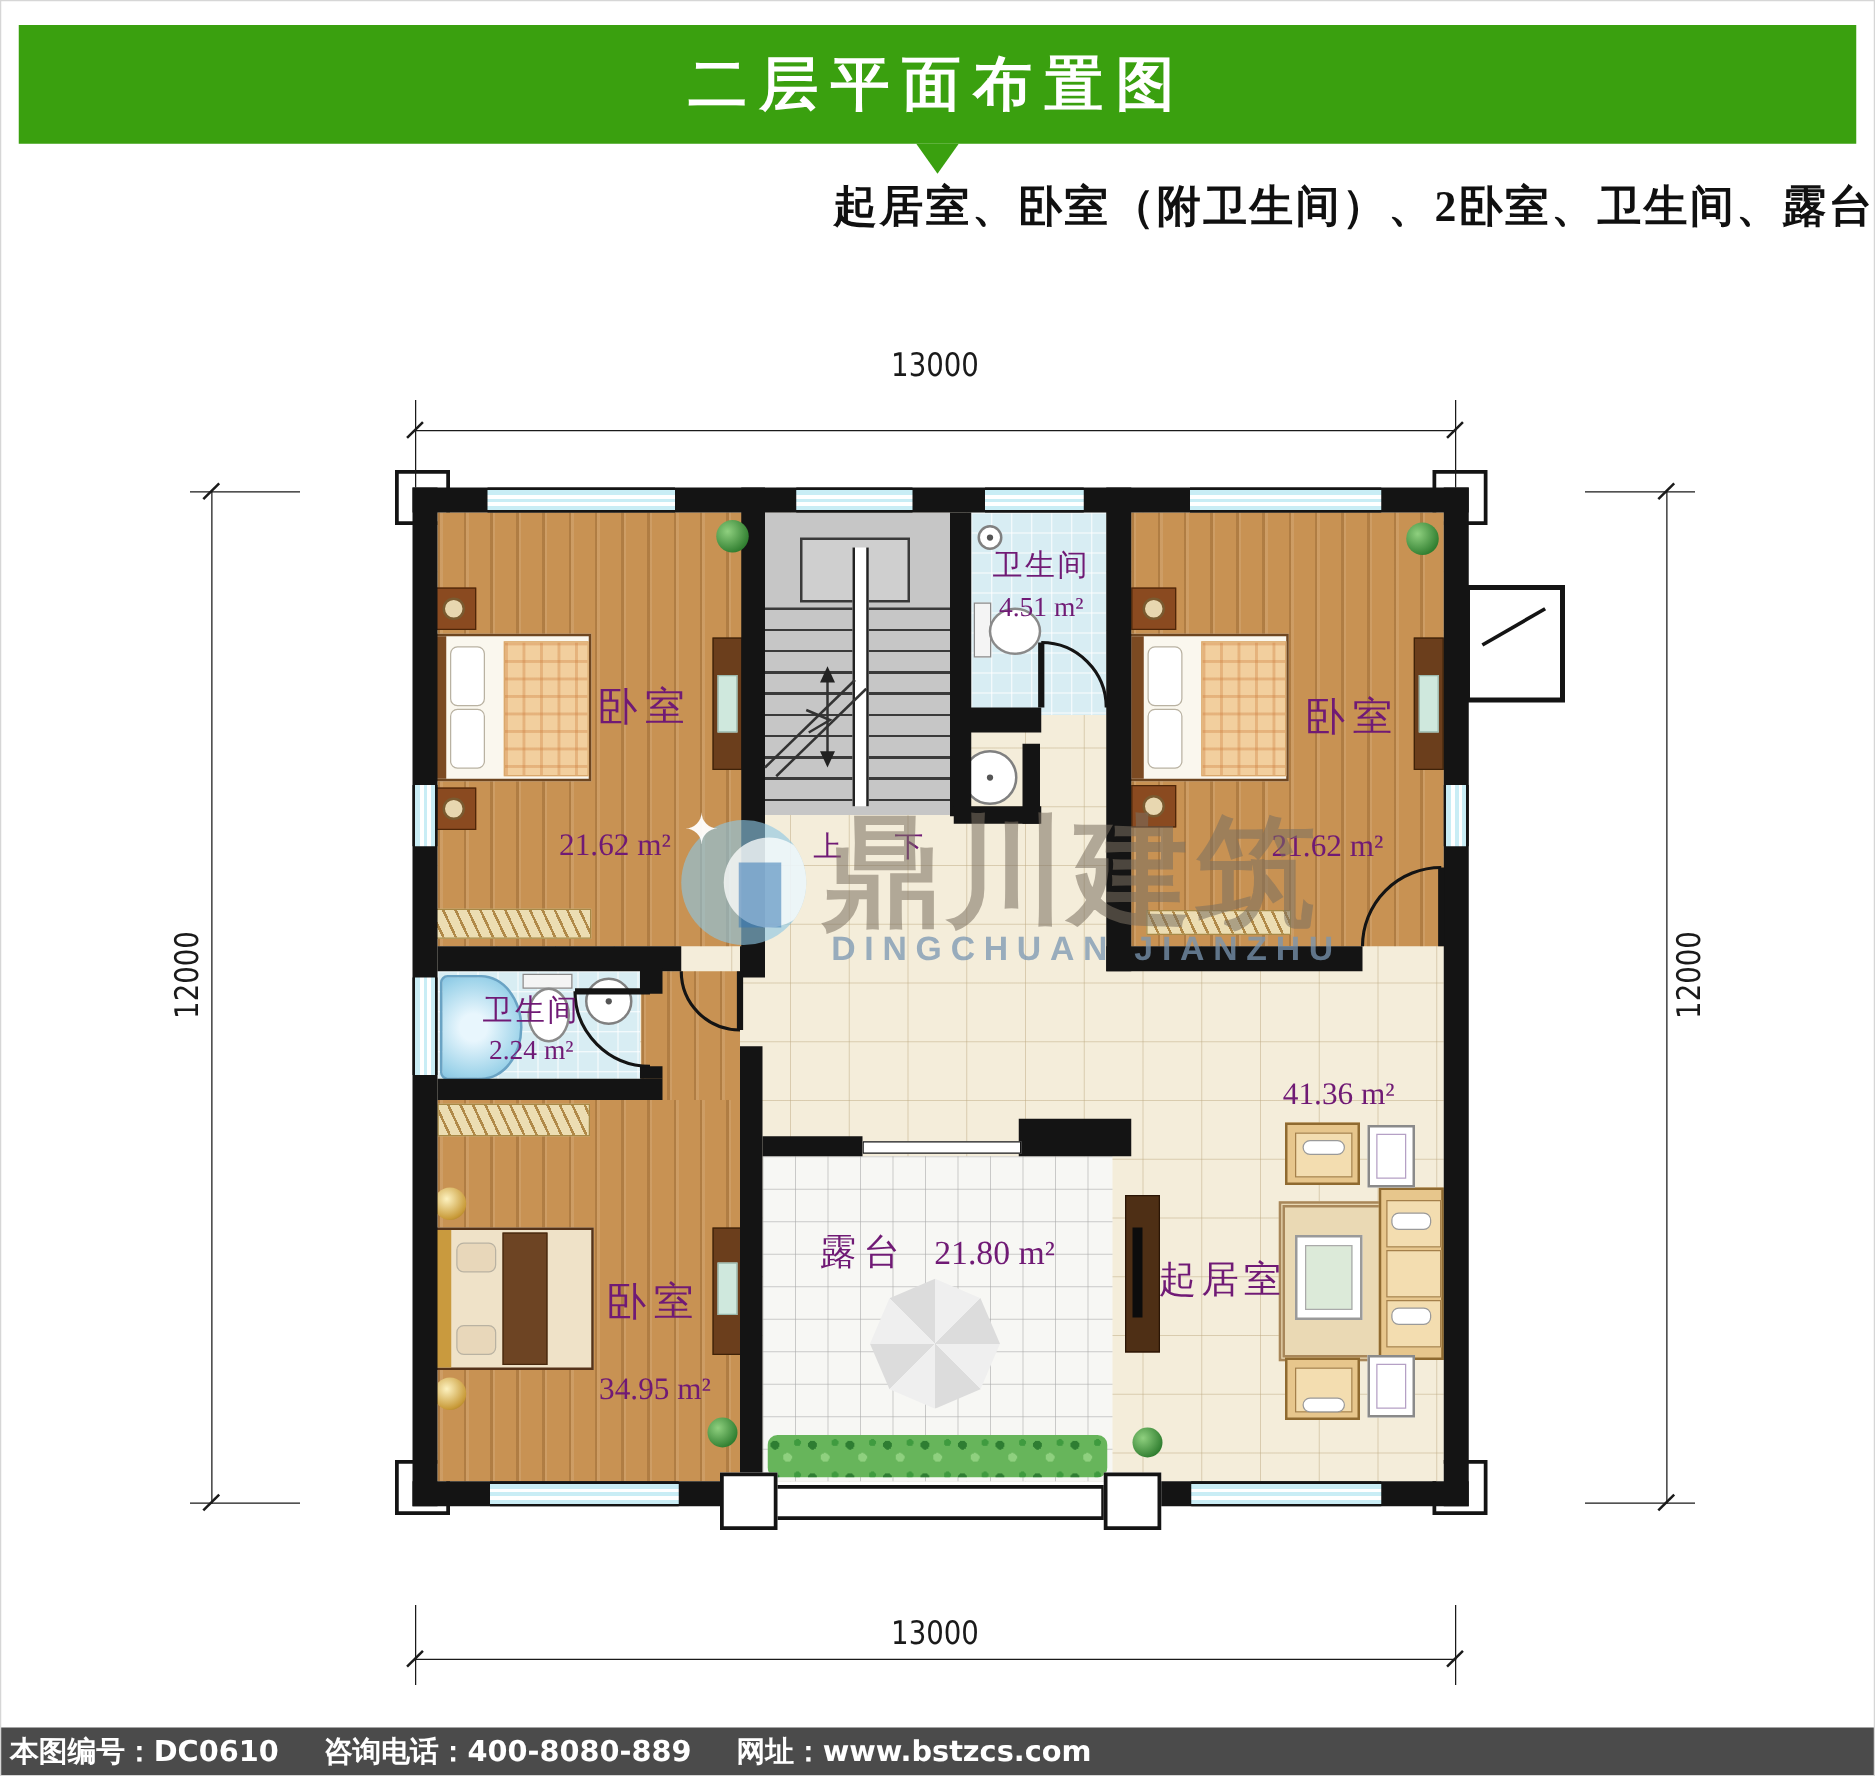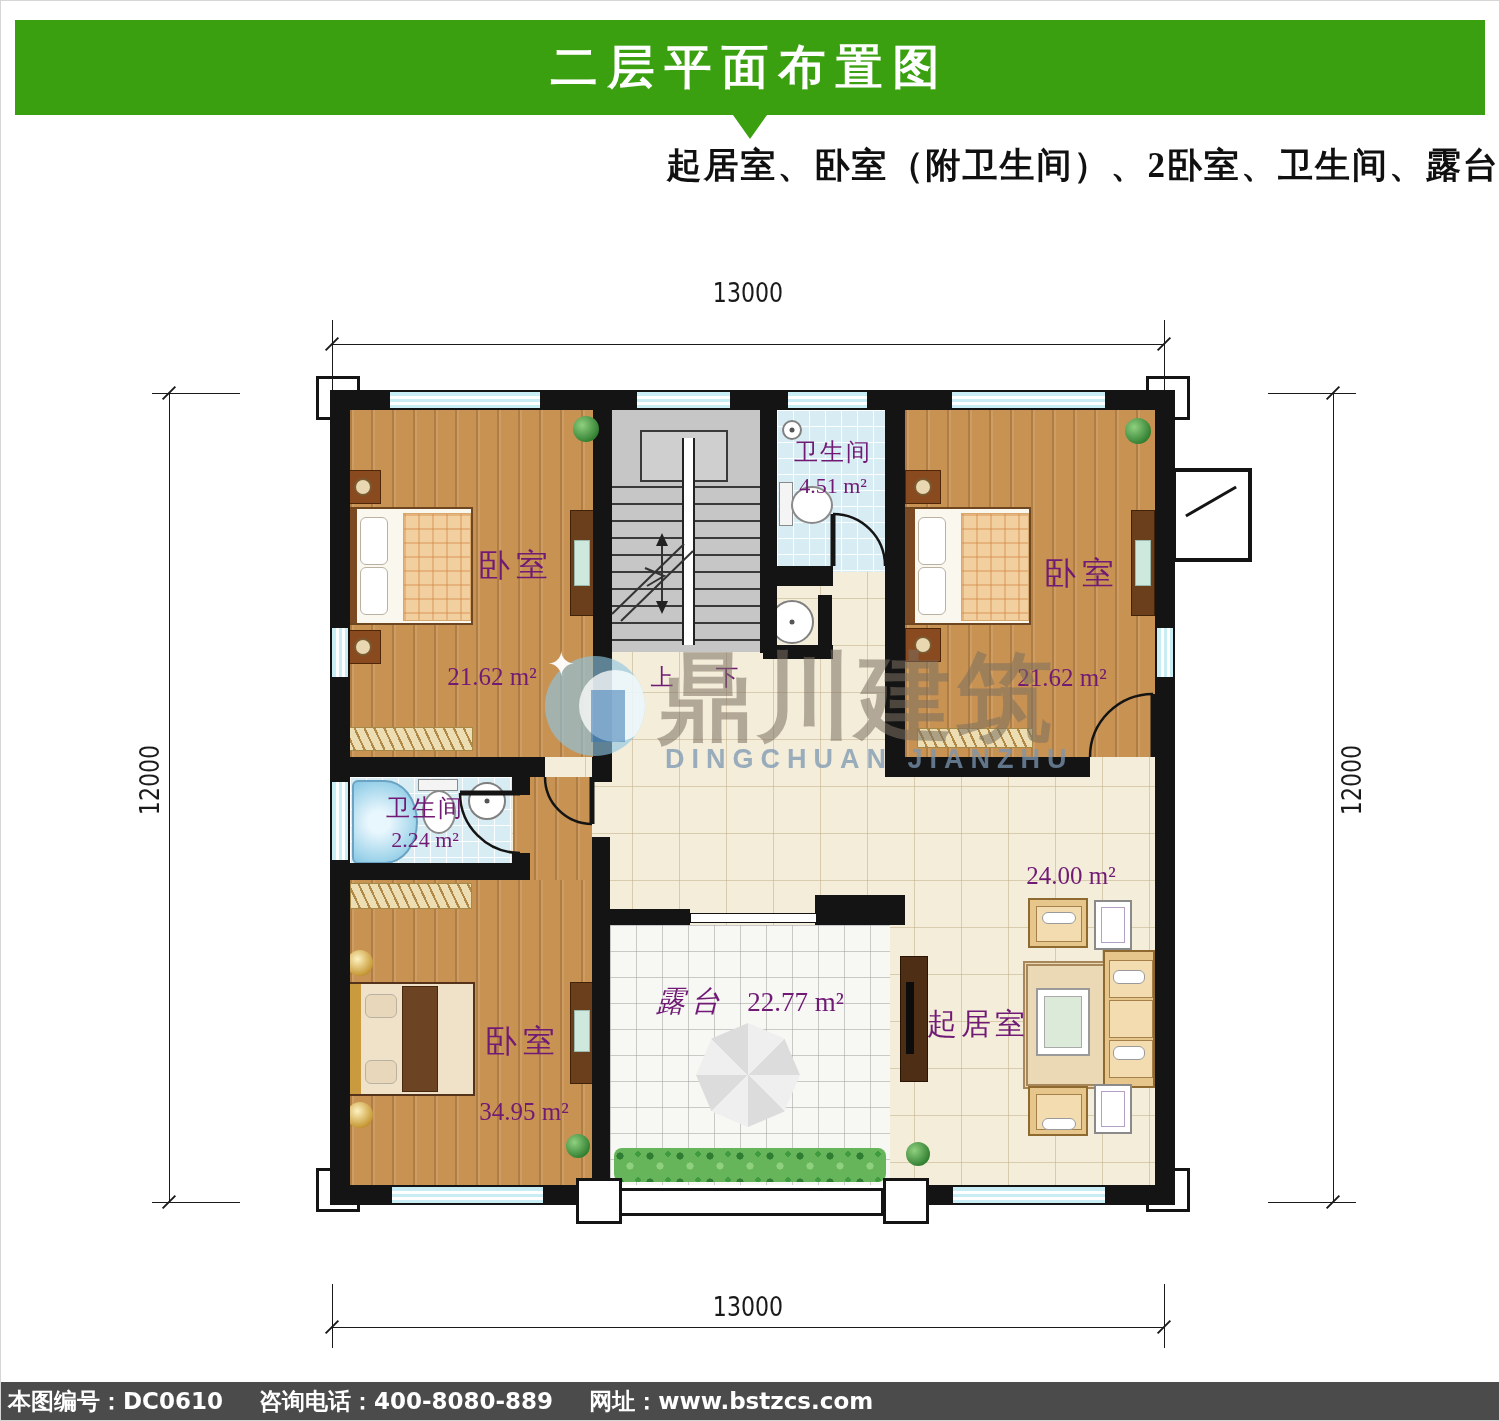--- a/index.html
+++ b/index.html
@@ -332,26 +332,26 @@
   <div class="rlabel" style="left:193px;top:652px;font-size:32px;letter-spacing:6px;">卧室</div>
   <div class="rlabel" style="left:194px;top:722px;font-size:25px;">34.95 m²</div>
 
   <div class="rlabel" style="left:503px;top:62px;font-size:24px;letter-spacing:2px;">卫生间</div>
   <div class="rlabel" style="left:503px;top:96px;font-size:22px;">4.51 m²</div>
 
   <div class="rlabel" style="left:95px;top:418px;font-size:24px;letter-spacing:2px;">卫生间</div>
   <div class="rlabel" style="left:95px;top:450px;font-size:22px;">2.24 m²</div>
 
   <div class="rlabel" style="left:420px;top:612px;font-size:29px;">
-    <span style="letter-spacing:6px;font-style:italic;">露台</span>
-    <span style="font-size:27px;margin-left:14px;">22.77 m²</span>
+    <span style="letter-spacing:6px;">露台</span>
+    <span style="font-size:27px;margin-left:14px;">21.80 m²</span>
   </div>
 
   <div class="rlabel" style="left:648px;top:634px;font-size:30px;letter-spacing:4px;">起居室</div>
-  <div class="rlabel" style="left:741px;top:486px;font-size:25px;">24.00 m²</div>
+  <div class="rlabel" style="left:741px;top:486px;font-size:25px;">41.36 m²</div>
 
   <div class="rlabel" style="left:332px;top:287px;font-size:23px;">上</div>
   <div class="rlabel" style="left:397px;top:287px;font-size:23px;">下</div>
 </div>
 
 <div class="wm">
   <div class="wm-circle"></div>
   <div class="wm-star">✦</div>
   <div class="wm-cn">鼎川建筑</div>
   <div class="wm-en">DINGCHUAN JIANZHU</div>

